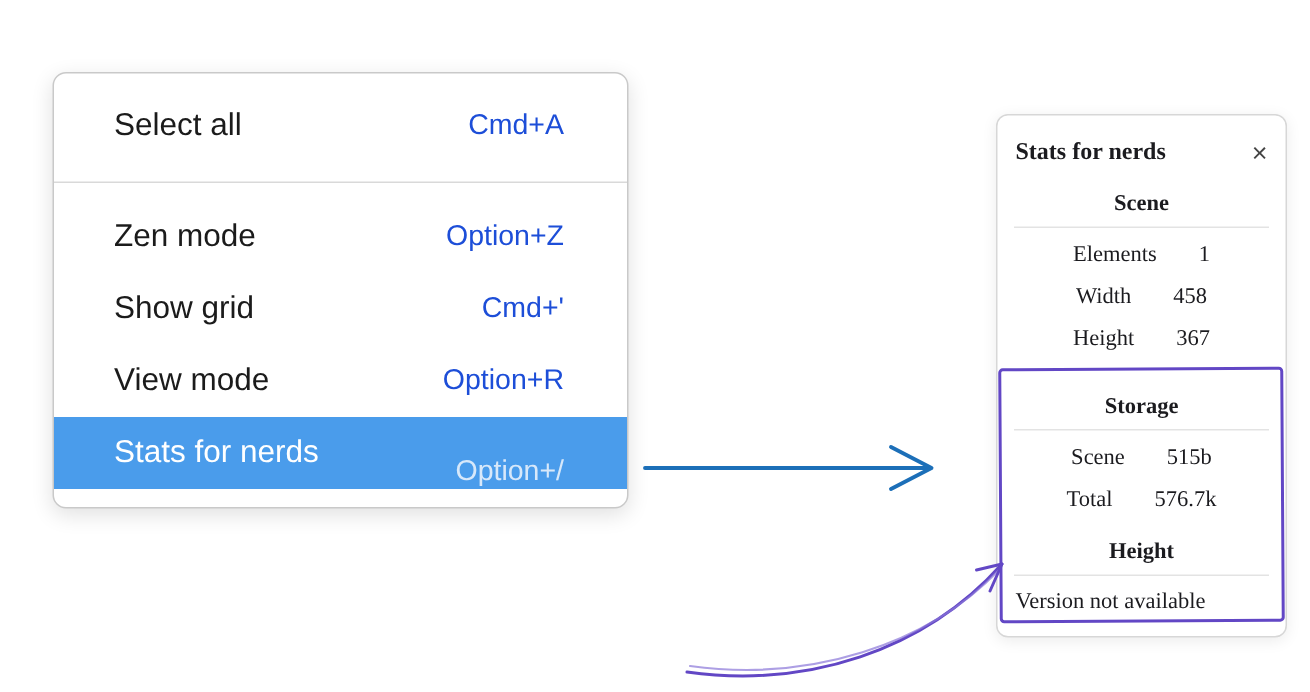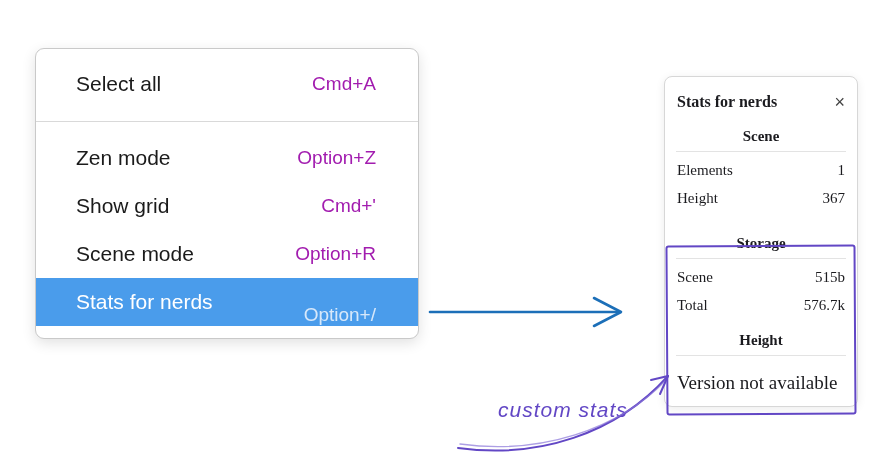--- a/index.html
+++ b/index.html
@@ -30,21 +30,21 @@
   .menu-item {
     display: flex;
     justify-content: space-between;
     align-items: center;
     height: 48px;
     padding: 0 42px 0 40px;
     cursor: default;
   }
   .menu-item.first { height: 54px; }
   .mi-label { font-size: 21px; color: inherit; }
-  .mi-shortcut { font-size: 19px; color: #a21caf; }
+  .mi-shortcut { font-size: 19px; color: #1d4ed8; }
   .menu-item.selected { background: #4a9ceb; color: #ffffff; }
   .menu-item.selected .mi-shortcut { color: #d7e8fa; margin-top: 25px; }
   .menu-divider { height: 1px; background: #d9d9d9; margin: 10px 0 12px 0; }
 
   
   .flow-arrow { position: absolute; left: 424px; top: 292px; }
 
   
   .stats-panel {
     position: absolute;
@@ -79,27 +79,27 @@
     text-align: center;
     font-weight: bold;
     font-size: 15px;
     line-height: 22px;
     margin-top: 10px;
   }
   .section-heading.storage { margin-top: 20px; }
   .section-divider { height: 1px; background: #e3e3e3; margin: 4px 0; }
   .stat-row {
     display: flex;
-    justify-content: space-between;
+    justify-content: center;
     line-height: 28px;
     padding: 0 1px;
     gap: 28px;
   }
   .stat-value { text-align: right; }
-  .version-note { margin-top: 16px; line-height: 22px; font-size: 19px; padding: 0 1px; }
+  .version-note { margin-top: 6px; line-height: 22px; font-size: 15px; padding: 0 1px; }
 
   
   .annotation-box {
     position: absolute;
     left: 1px;
     right: 1px;
     top: 168px;
     height: 170px;
     border: 2px solid #6247c5;
     border-radius: 3px;
@@ -132,21 +132,21 @@
     <div class="menu-divider"></div>
     <div class="menu-item">
       <span class="mi-label">Zen mode</span>
       <span class="mi-shortcut">Option+Z</span>
     </div>
     <div class="menu-item">
       <span class="mi-label">Show grid</span>
       <span class="mi-shortcut">Cmd+'</span>
     </div>
     <div class="menu-item">
-      <span class="mi-label">Scene mode</span>
+      <span class="mi-label">View mode</span>
       <span class="mi-shortcut">Option+R</span>
     </div>
     <div class="menu-item selected">
       <span class="mi-label">Stats for nerds</span>
       <span class="mi-shortcut">Option+/</span>
     </div>
   </div>
 
   <svg class="flow-arrow" width="210" height="40" viewBox="0 0 210 40">
     <line x1="6" y1="20" x2="194" y2="20" stroke="#1c6fb8" stroke-width="2.6" stroke-linecap="round"></line>
@@ -159,20 +159,24 @@
       <span class="close-icon">×</span>
     </div>
 
     <div class="section-heading">Scene</div>
     <div class="section-divider"></div>
     <div class="stat-row">
       <span class="stat-label">Elements</span>
       <span class="stat-value">1</span>
     </div>
     <div class="stat-row">
+      <span class="stat-label">Width</span>
+      <span class="stat-value">458</span>
+    </div>
+    <div class="stat-row">
       <span class="stat-label">Height</span>
       <span class="stat-value">367</span>
     </div>
 
     <div class="section-heading storage">Storage</div>
     <div class="section-divider"></div>
     <div class="stat-row">
       <span class="stat-label">Scene</span>
       <span class="stat-value">515b</span>
     </div>
@@ -181,20 +185,19 @@
       <span class="stat-value">576.7k</span>
     </div>
 
     <div class="section-heading">Height</div>
     <div class="section-divider"></div>
     <div class="version-note">Version not available</div>
 
     <div class="annotation-box"></div>
   </div>
 
-  <div class="annotation-text">custom stats</div>
   <svg class="annotation-arrow" width="240" height="100" viewBox="0 0 240 100">
     <path d="M 10 90 C 90 101, 168 76, 220 18" fill="none" stroke="#6247c5" stroke-width="2" stroke-linecap="round"></path>
     <path d="M 12 86 C 92 97, 170 72, 218 22" fill="none" stroke="#8a76d8" stroke-width="1.4" stroke-linecap="round" opacity="0.7"></path>
     <polyline points="203,22 220,18 212,36" fill="none" stroke="#6247c5" stroke-width="2" stroke-linecap="round" stroke-linejoin="round"></polyline>
   </svg>
 
 </div>
 
 </body></html>

